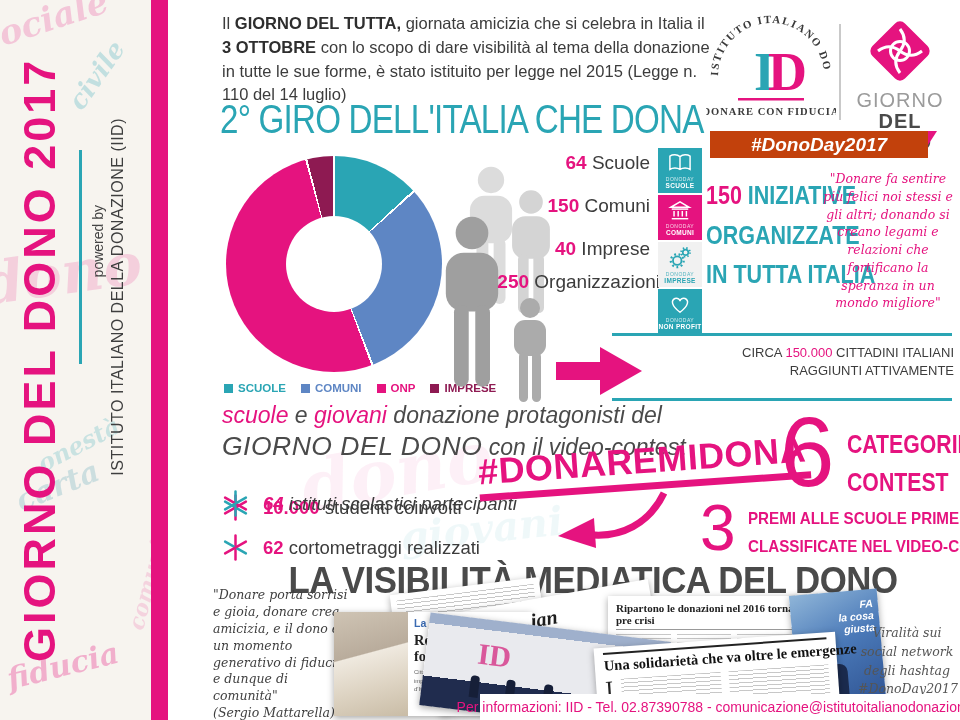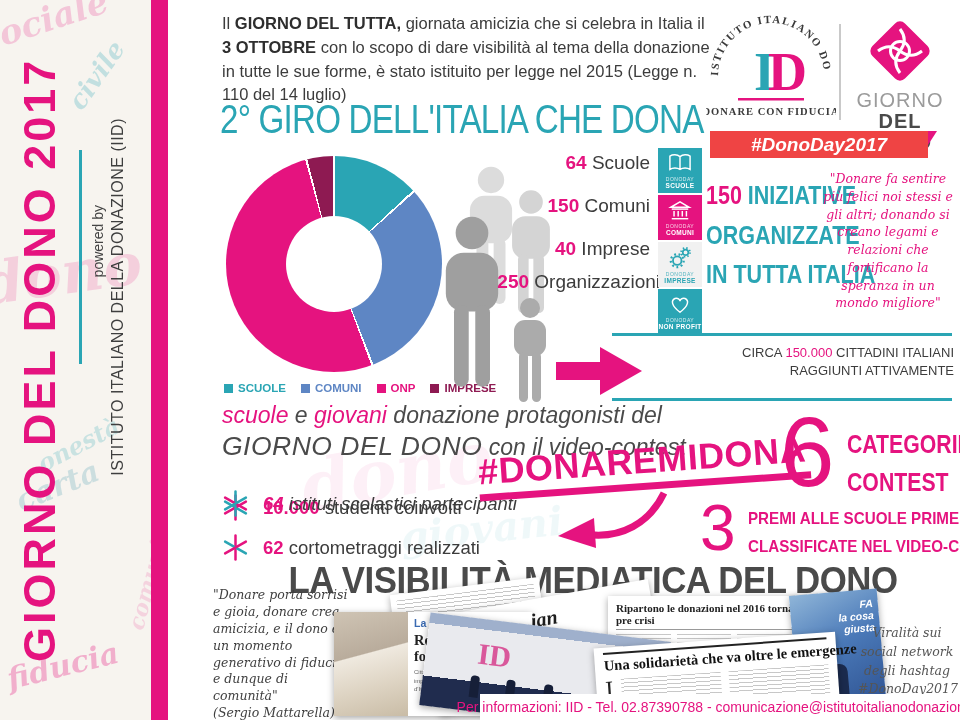--- a/index.html
+++ b/index.html
@@ -24,21 +24,21 @@
   .main-title { position:absolute; left:220px; top:96px; font-size:41px; font-weight:500; color:#2aa5b4;
                 white-space:nowrap; transform:scaleX(.81); transform-origin:left; letter-spacing:-1px; }
 
   
   .iid-logo { position:absolute; left:706px; top:10px; width:130px; height:118px; }
   .logo-div { position:absolute; left:839px; top:24px; width:2px; height:96px; background:#c9c9c9; }
   .gdd-logo { position:absolute; left:846px; top:12px; width:108px; height:118px; text-align:center; }
   .gdd-diamond { display:block; margin:0 auto; }
   .gdd-t1 { font-size:20px; letter-spacing:1px; color:#9b9b9b; line-height:1.05; }
   .gdd-t2 { font-size:20px; letter-spacing:1px; color:#4a4a4a; font-weight:bold; line-height:1.05; }
-  .banner { position:absolute; left:710px; top:131px; width:218px; height:27px; background:#ef4444; color:#fff;
+  .banner { position:absolute; left:710px; top:131px; width:218px; height:27px; background:#c2410c; color:#fff;
             font-size:19px; font-weight:bold; font-style:italic; text-align:center; line-height:27px; }
   .banner::after { content:''; position:absolute; right:-9px; top:0; width:0; height:0;
                    border-left:9px solid #e5137f; border-bottom:14px solid transparent; }
 
   
   .donut { position:absolute; left:226px; top:156px; width:216px; height:216px; border-radius:50%; background:#ddd; }
   .donut-hole { position:absolute; left:286px; top:216px; width:96px; height:96px; border-radius:50%; background:#fff; }
   .legend { position:absolute; left:224px; top:382px; display:flex; gap:15px; font-size:11.5px; font-weight:bold; }
   .legend .li { display:flex; align-items:center; gap:5px; }
   .legend .sq { width:9px; height:9px; display:inline-block; }

